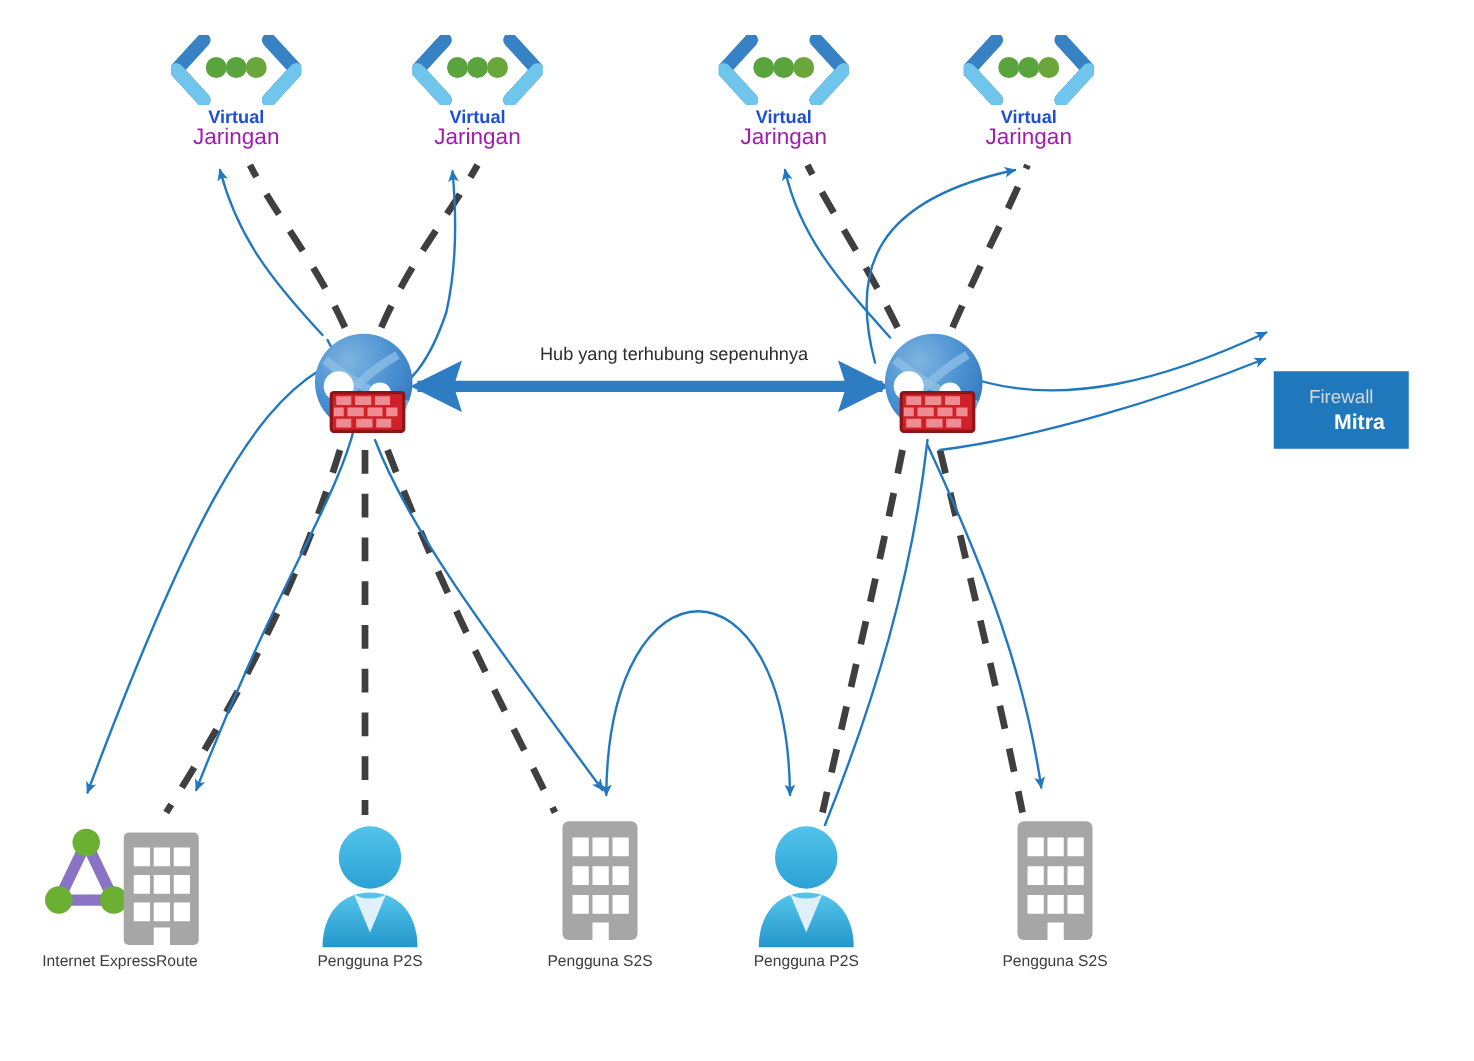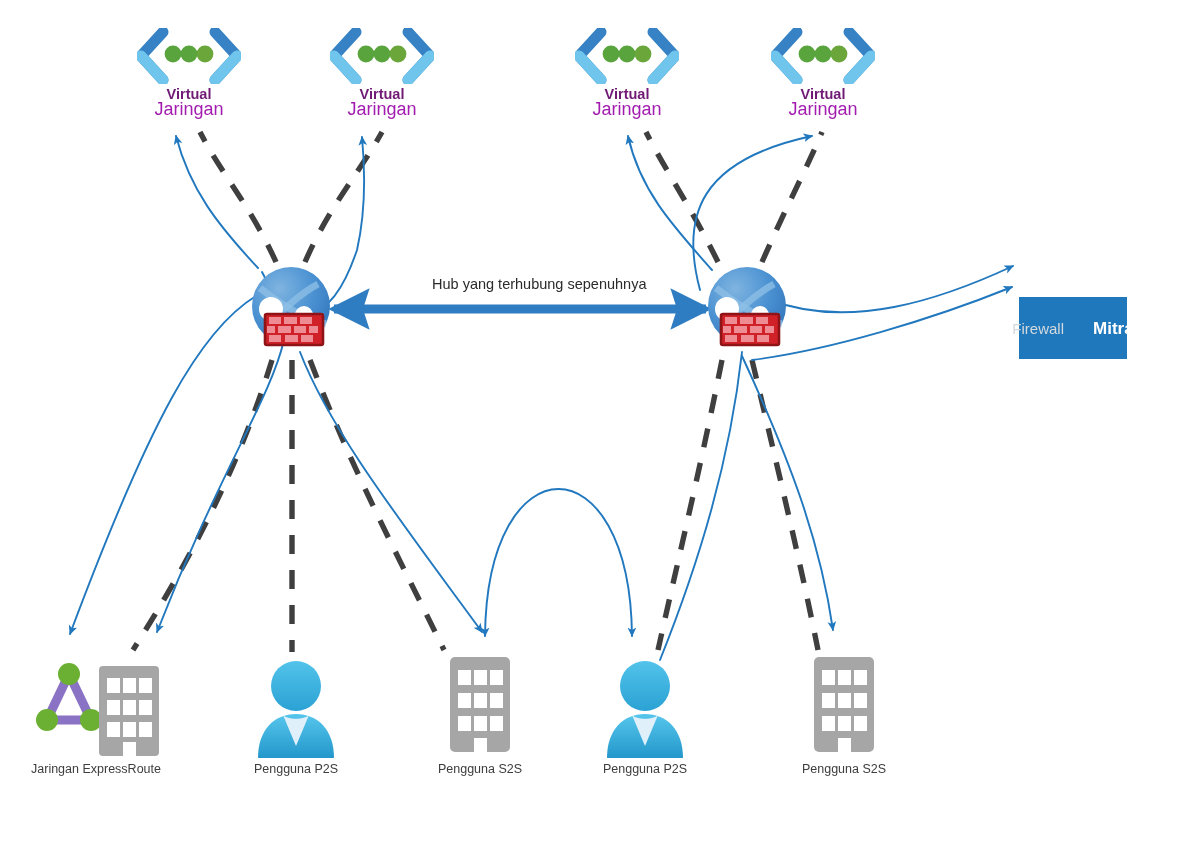--- a/index.html
+++ b/index.html
@@ -33,21 +33,21 @@
   }
   .vnet-icon {
     width: 104px;
     height: 56px;
     margin: 0 auto;
     display: block;
   }
   .vnet-title {
     font-size: 14.5px;
     font-weight: bold;
-    color: #701a75;
+    color: #1d4ed8;
     line-height: 16px;
     margin-top: 2px;
   }
   .vnet-sub {
     font-size: 18px;
     color: #a21caf;
     line-height: 15px;
   }
 
   
@@ -79,21 +79,21 @@
     margin-top: -2px;
   }
 
   
   .fw-box {
     position: absolute;
     width: 108px;
     height: 62px;
     background: #1f77bc;
     display: flex;
-    flex-direction: row;
+    flex-direction: column;
     align-items: center;
     justify-content: center;
   }
   .fw-line1 {
     font-size: 15px;
     color: #d4d9dd;
     line-height: 19px;
   }
   .fw-line2 {
     font-size: 17px;
@@ -332,21 +332,21 @@
             <rect x="94" y="46" width="13" height="15"></rect>
             <rect x="110" y="46" width="13" height="15"></rect>
             <rect x="78" y="68" width="13" height="15"></rect>
             <rect x="94" y="68" width="13" height="15"></rect>
             <rect x="110" y="68" width="13" height="15"></rect>
             <rect x="94" y="88" width="13" height="14"></rect>
           </g>
         </g>
       </svg>
     </div>
-    <div class="endpoint-label">Jaringan ExpressRoute</div>
+    <div class="endpoint-label">Internet ExpressRoute</div>
   </div>
 
   <div class="endpoint" style="left:236px; top:658px; width:120px;">
     <div class="endpoint-art">
       <svg width="88" height="104" viewBox="0 0 88 104">
         <defs>
           <linearGradient id="pHeadL" x1="0" y1="0" x2="0" y2="1">
             <stop offset="0%" stop-color="#52c3ea"></stop>
               <stop offset="100%" stop-color="#2ba2d4"></stop>
           </linearGradient>

